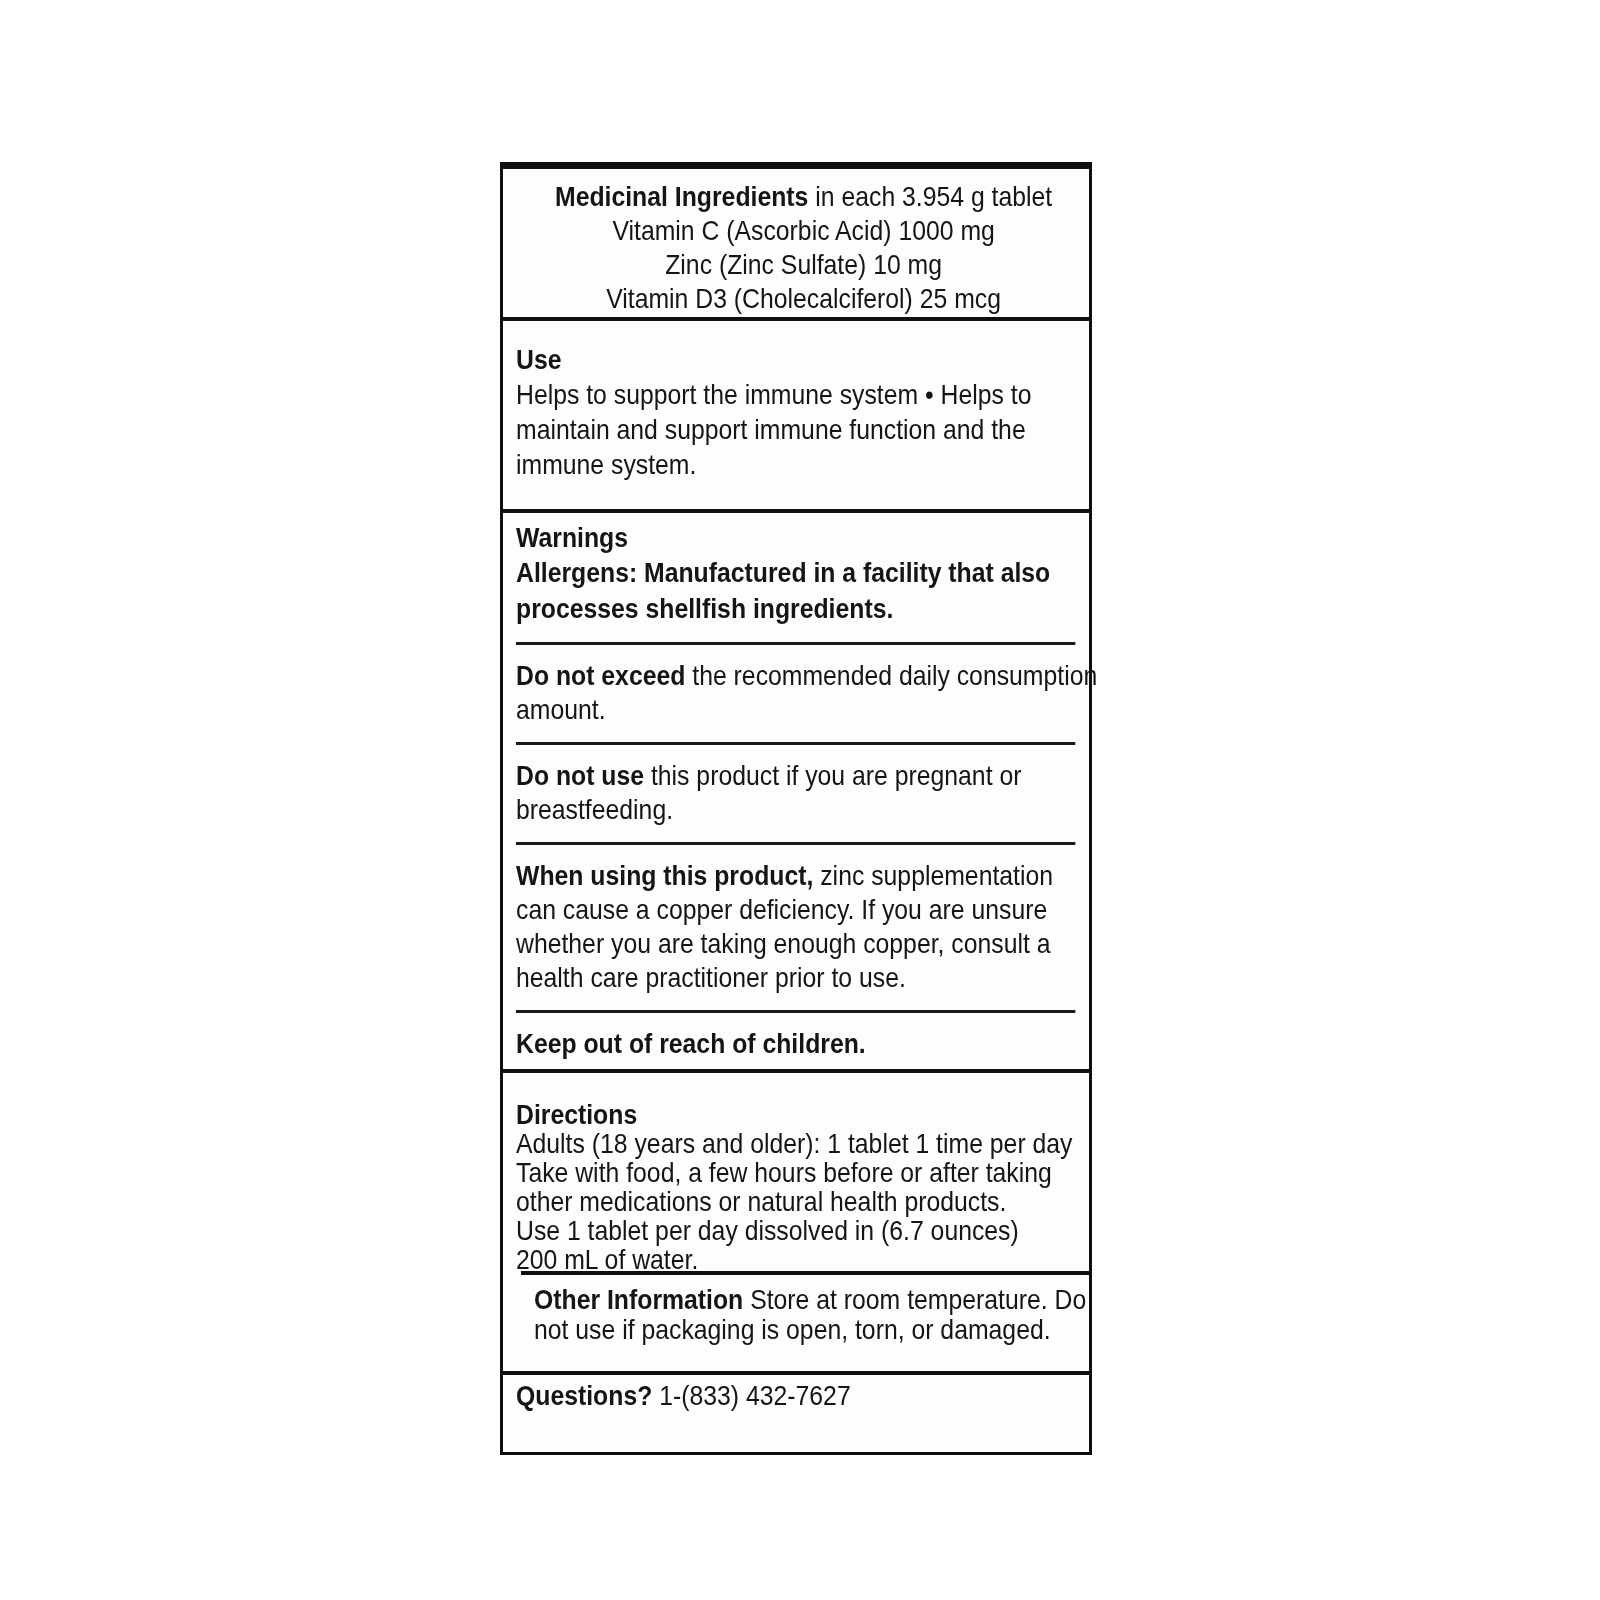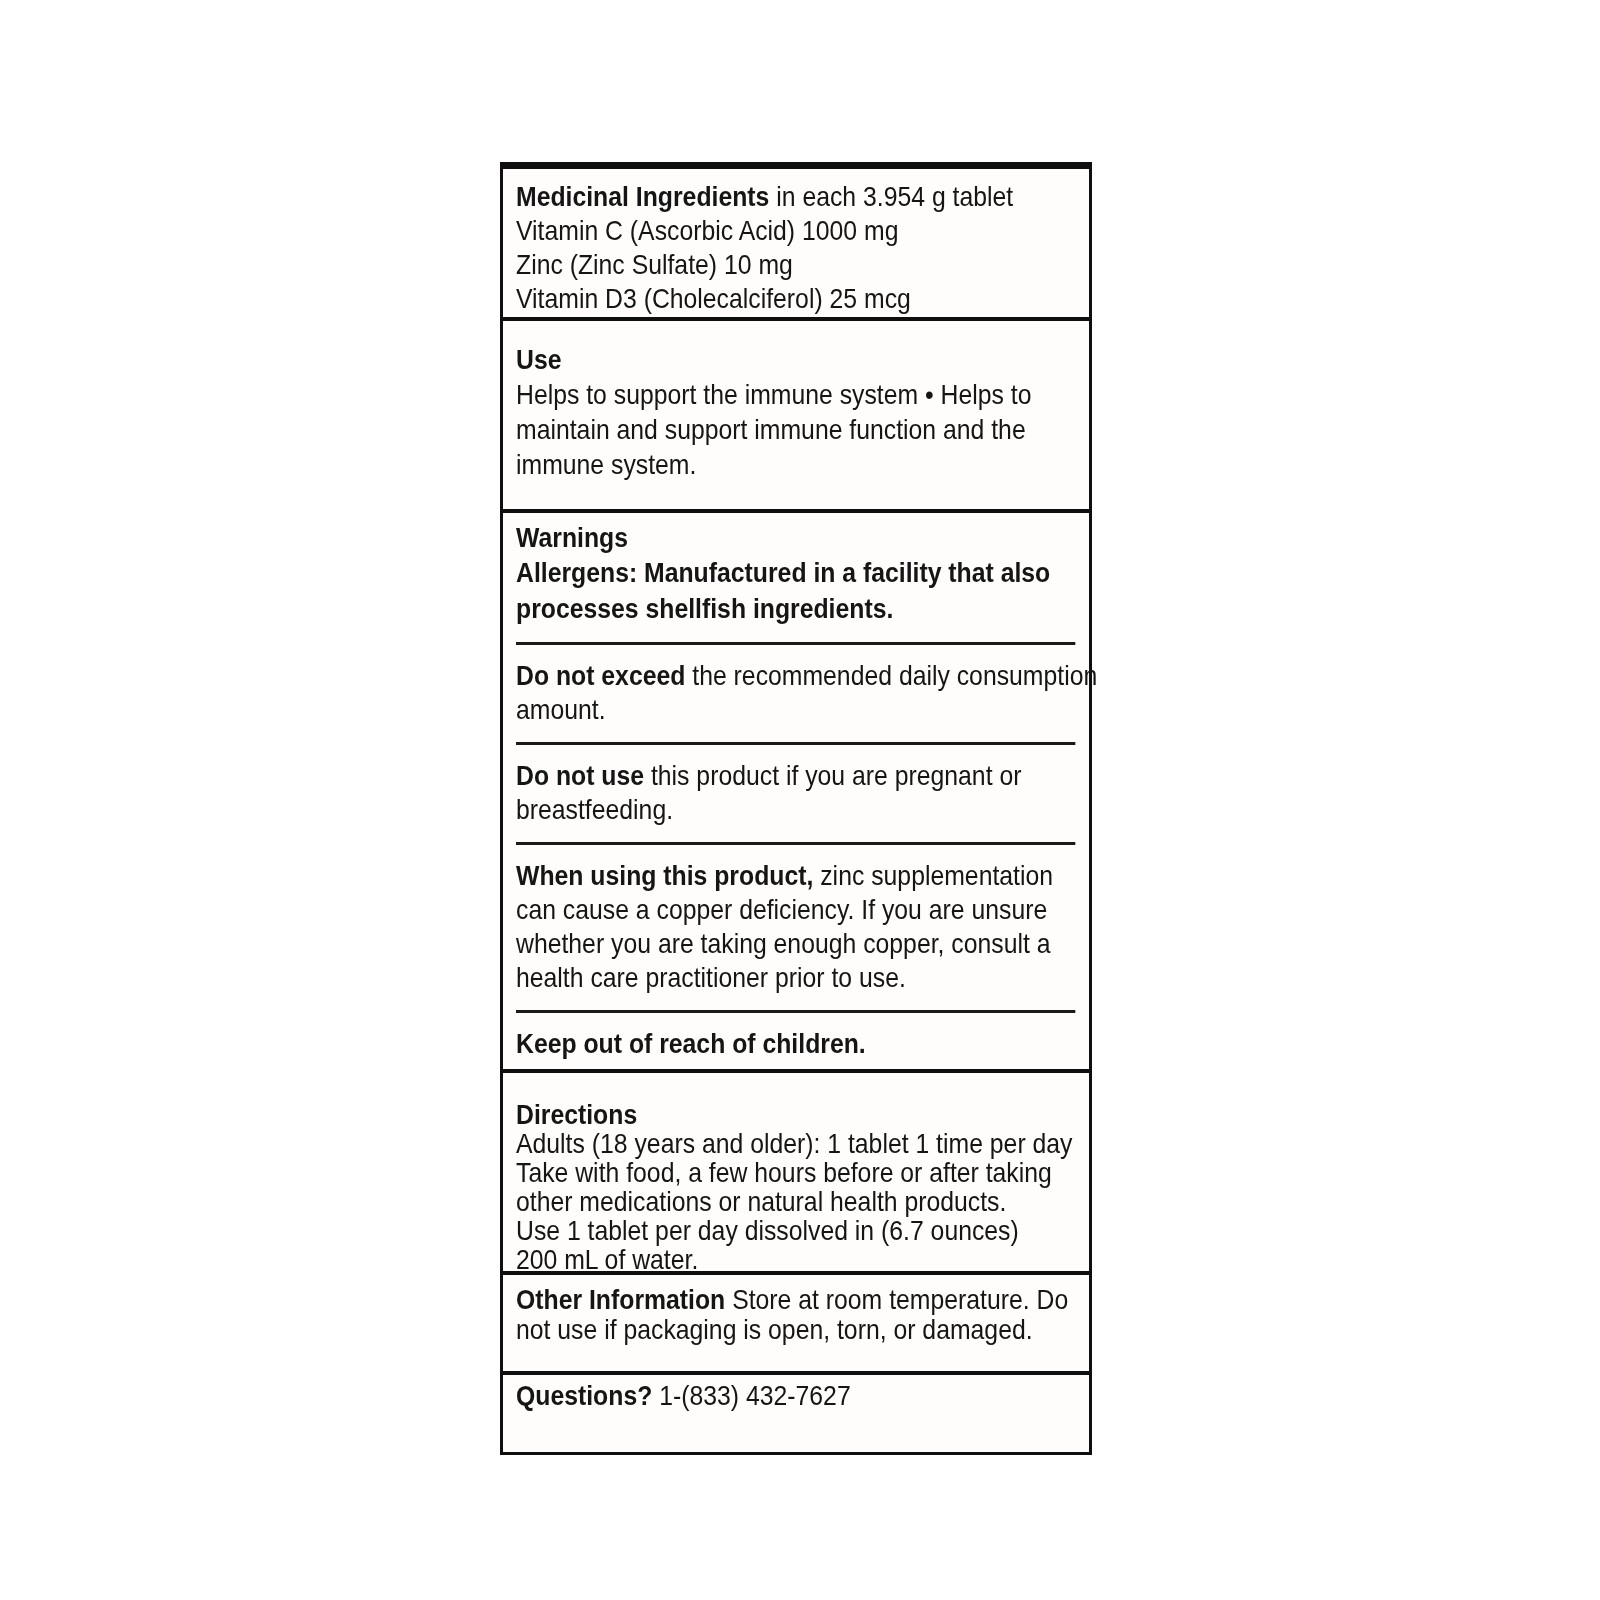--- a/index.html
+++ b/index.html
@@ -48,35 +48,35 @@
   .condense {
     width: 650px;
     transform: scaleX(0.885);
     transform-origin: 0 0;
     font-size: 28px;
     line-height: 34px;
   }
   .ln { white-space: nowrap; }
   b, .b { font-weight: bold; }
 
-  .sec-medicinal { height: 152px; padding-top: 11px; }
+  .sec-medicinal { height: 152px; padding-top: 11px; text-align: center; }
   .sec-use       { height: 192px; padding-top: 21px; }
   .sec-use .condense { line-height: 35px; }
   .sec-warnings  { height: 560px; padding-top: 8px; }
   .warn-allergens { line-height: 36px; font-weight: bold; }
   .thin-rule {
     height: 0;
     border-top: 3px solid #1a1a1a;
     width: 632px;
     margin: 15px 0 14px 0;
   }
   .sec-directions { height: 202px; padding-top: 27px; }
   .sec-directions .dir-head { line-height: 36px; }
   .sec-directions .ln { line-height: 29px; }
-  .sec-other { height: 60px; padding-top: 10px; }
+  .sec-other { height: 60px; padding-top: 10px; margin-left: 18px; }
   .sec-other .condense { line-height: 30px; }
   .sec-questions { height: 42px; padding-top: 4px; margin-top: 40px; }
 </style>
 </head>
 <body>
 
 <div class="stage">
   <div class="panel">
 
 

